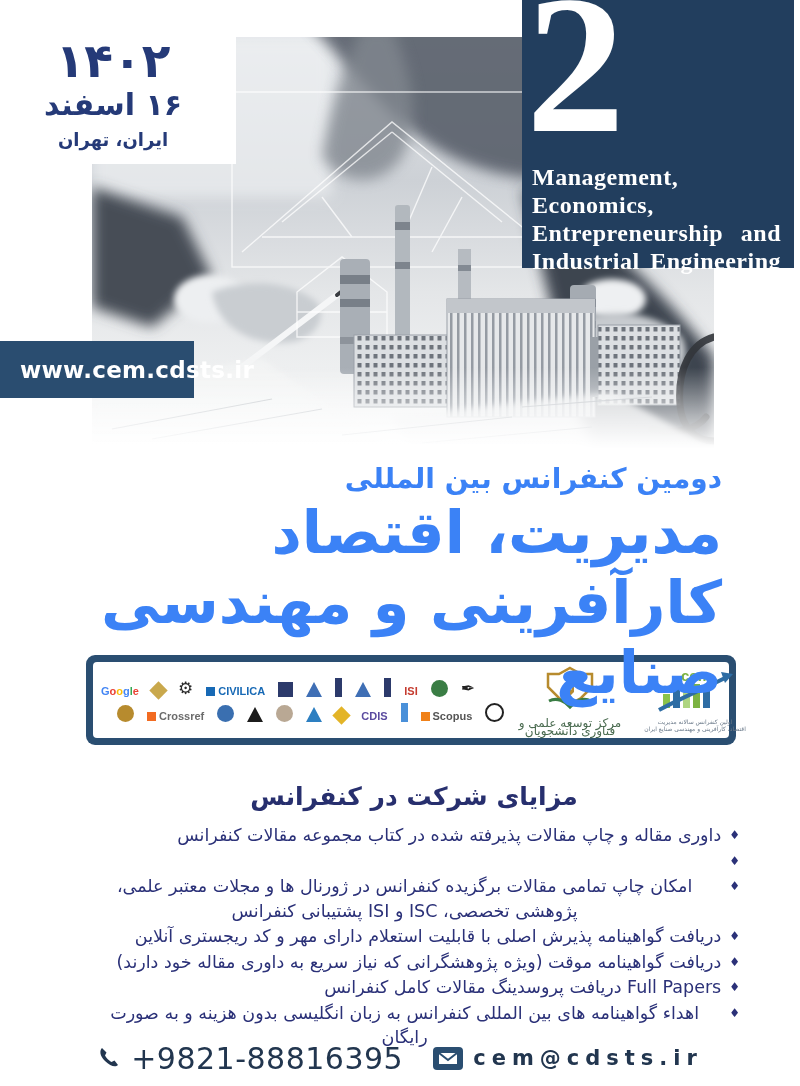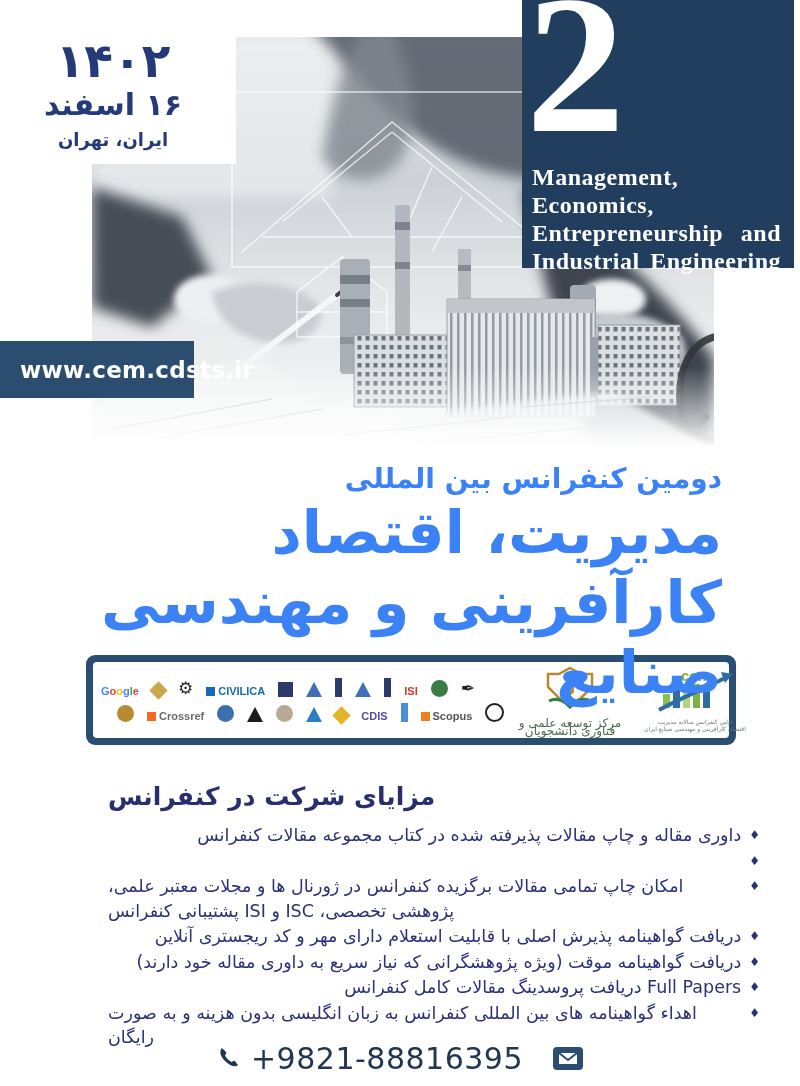--- a/index.html
+++ b/index.html
@@ -56,21 +56,21 @@
   .mk-tri{width:0;height:0;border-left:8px solid transparent;border-right:8px solid transparent;
           border-bottom:15px solid;}
   .mk-chip{width:9px;height:9px;}
   .glyph{font-size:17px;line-height:17px;}
   .emblem{width:122px;text-align:center;flex:none;}
   .emblem-cap{font-size:12px;color:#4a6b50;line-height:8px;direction:rtl;}
   .cem-box{width:108px;text-align:center;flex:none;}
   .cem-cap{font-size:6px;color:#6b7a8a;line-height:7.5px;direction:rtl;}
 
   
-  .benefits{position:absolute;right:40px;top:782px;width:652px;direction:rtl;text-align:left;}
+  .benefits{position:absolute;right:60px;top:782px;width:652px;direction:rtl;text-align:center;}
   .benefits h2{margin:0 0 12px 0;font-size:25px;font-weight:bold;color:#272f6e;}
   .benefits ul{list-style:none;margin:0;padding:0;font-size:17.5px;color:#2b3178;}
   .benefits li{display:flex;gap:8px;line-height:24.5px;margin-bottom:1px;}
   .blt{color:#2b3178;font-size:12px;line-height:24.5px;flex:none;}
 
   
   .contact{position:absolute;left:0;right:0;top:1036px;height:44px;display:flex;
            justify-content:center;align-items:center;gap:30px;color:#22364f;}
   .c-group{display:flex;align-items:center;gap:10px;}
   .phone-txt{font-size:30px;font-weight:400;letter-spacing:.5px;}
@@ -345,16 +345,17 @@
         <path d="M5 2 C2.5 4.5 2.5 9.5 8 15 C13.5 20.5 18.5 21.5 21 19 L17.5 14.5 L14.5 16 C12.3 15 9 11.7 8 9.5 L9.5 6.5 Z" fill="#22364f"></path>
       </svg>
       <span class="phone-txt">+9821-88816395</span>
     </div>
     <div class="c-group">
       <svg width="30" height="23" viewBox="0 0 30 23">
         <rect width="30" height="23" rx="4" fill="#2a4e71"></rect>
         <rect x="6" y="6" width="18" height="11" fill="#ffffff"></rect>
         <path d="M6,6 L15,13 L24,6" stroke="#2a4e71" stroke-width="2" fill="none"></path>
       </svg>
+      <span class="mail-txt">cem@cdsts.ir</span>
     </div>
   </div>
 
 </div>
 
 </body></html>

